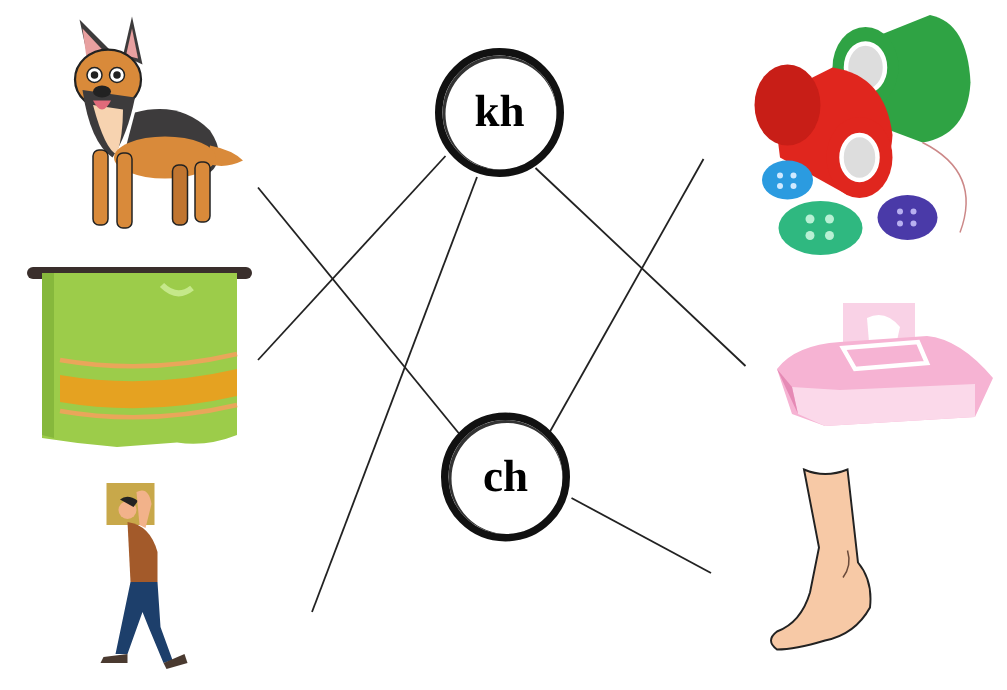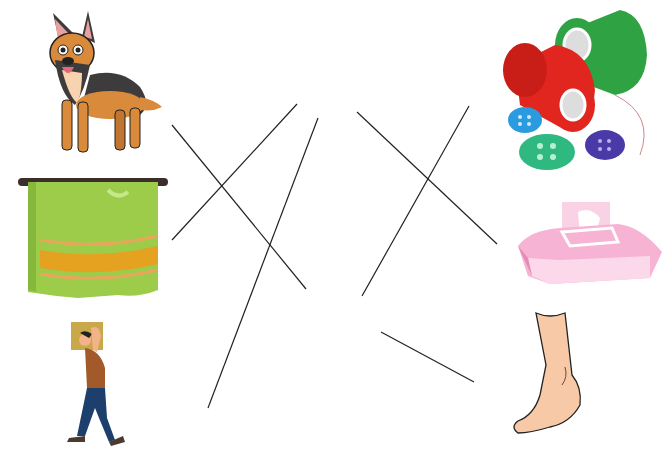--- a/index.html
+++ b/index.html
@@ -22,20 +22,26 @@
 
   <svg class="lines" viewBox="0 0 671 460">
     <line x1="172" y1="125" x2="306" y2="289" stroke="#222" stroke-width="1.2"></line>
     <line x1="172" y1="240" x2="297" y2="104" stroke="#222" stroke-width="1.2"></line>
     <line x1="208" y1="408" x2="318" y2="118" stroke="#222" stroke-width="1.2"></line>
     <line x1="357" y1="112" x2="497" y2="244" stroke="#222" stroke-width="1.2"></line>
     <line x1="469" y1="106" x2="362" y2="296" stroke="#222" stroke-width="1.2"></line>
     <line x1="381" y1="332" x2="474" y2="382" stroke="#222" stroke-width="1.2"></line>
   </svg>
 
+  <div class="node" style="left:290px; top:32px;">
+    <span>kh</span>
+  </div>
+  <div class="node" style="left:294px; top:275px;">
+    <span>ch</span>
+  </div>
 
   <svg class="pic" style="left:20px; top:5px;" width="145" height="155" viewBox="0 0 145 155">
     <path d="M40 40 L33 8 L55 30 Z" fill="#3d3b3c"></path>
     <path d="M38 36 L35 14 L50 30 Z" fill="#e8a0a0"></path>
     <path d="M62 32 L68 6 L75 38 Z" fill="#3d3b3c"></path>
     <path d="M64 32 L68 14 L72 34 Z" fill="#e8a0a0"></path>
     <path d="M70 70 Q100 62 120 82 Q132 100 120 110 L60 108 Z" fill="#3d3b3c"></path>
     <path d="M120 92 Q135 95 142 102 Q130 108 118 104 Z" fill="#d98a3a"></path>
     <ellipse cx="52" cy="48" rx="22" ry="20" fill="#d98a3a" stroke="#222" stroke-width="1.5"></ellipse>
     <path d="M35 55 Q40 90 55 100 Q65 85 70 60 Z" fill="#3d3b3c"></path>

